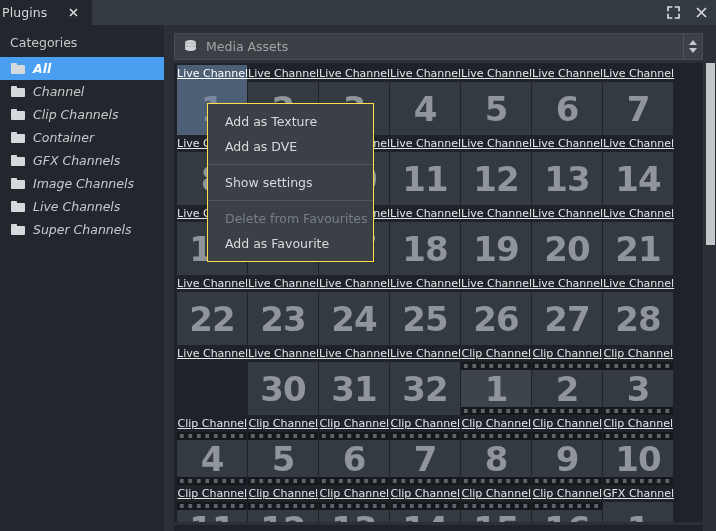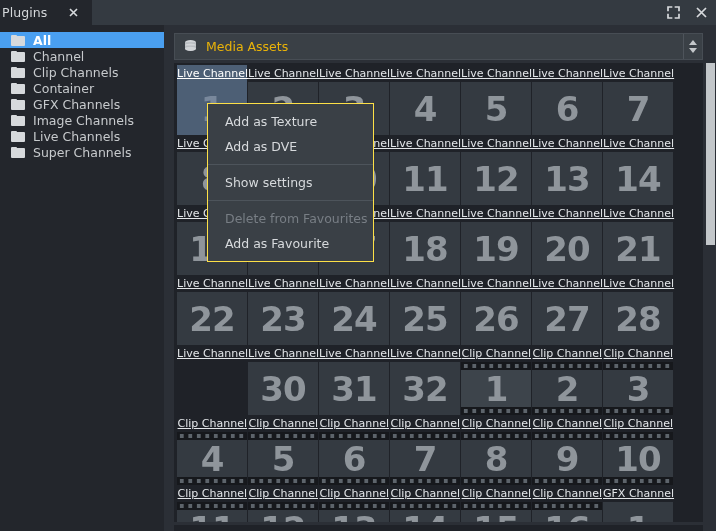--- a/index.html
+++ b/index.html
@@ -42,22 +42,22 @@
   
   .left-panel {
     position: absolute; left: 0; top: 25px; width: 164px; height: 506px;
     background: #23262c;
   }
   .left-title {
     color: #c7cacd; font-size: 12.5px; padding: 10px 0 0 10px;
   }
   .cat-list { margin-top: 7px; }
   .cat-item {
-    height: 16px; display: flex; align-items: center;
-    padding-left: 11px; cursor: pointer;
+    height: 23px; display: flex; align-items: center;
+    padding-left: 11px; cursor: pointer; font-style: italic;
   }
   .cat-item.selected { background: #4a9ff0; }
   .cat-item .folder {
     width: 14px; height: 11px; margin-right: 8px; position: relative; flex: none;
   }
   .cat-item .folder::before {
     content: ""; position: absolute; left: 0; top: 0; width: 6px; height: 2px;
     background: #d6d9dc; border-radius: 1px 1px 0 0;
   }
   .cat-item .folder::after {
@@ -76,21 +76,21 @@
   .right-panel {
     position: absolute; left: 173px; top: 25px; width: 543px; height: 506px;
     background: #2b2f36;
   }
   .source-select {
     position: absolute; left: 1px; top: 8px; width: 529px; height: 27px;
     background: #3a4046; border: 1px solid #474d54;
     display: flex; align-items: center; cursor: pointer;
   }
   .db-icon { margin-left: 8px; width: 15px; height: 15px; flex: none; }
-  .source-label { color: #eab308; font-size: 12.5px; margin-left: 8px; }
+  .source-label { color: #a3a3a3; font-size: 12.5px; margin-left: 8px; }
   .select-arrows {
     position: absolute; right: 0; top: 0; width: 19px; height: 25px;
     border-left: 1px solid #4e545b;
     display: flex; flex-direction: column; align-items: center; justify-content: center; gap: 3px;
   }
   .arr-up, .arr-dn { width: 0; height: 0; border-left: 4px solid transparent; border-right: 4px solid transparent; }
   .arr-up { border-bottom: 5px solid #c3c7ca; }
   .arr-dn { border-top: 5px solid #c3c7ca; }
 
   .grid-area {
@@ -194,20 +194,21 @@
       </div>
       <div class="win-btn">
         <svg width="11" height="11" viewBox="0 0 11 11">
             <path d="M1 1 L10 10 M10 1 L1 10" stroke="#d7dadd" stroke-width="1.7" fill="none"></path>
           </svg>
       </div>
     </div>
   </div>
 
   <div class="left-panel">
+    <div class="left-title">Categories</div>
     <div class="cat-list">
       <div class="cat-item selected">
         <span class="folder"></span>
         <span class="cat-label">All</span>
       </div>
       <div class="cat-item">
         <span class="folder"></span>
         <span class="cat-label">Channel</span>
       </div>
       <div class="cat-item">

